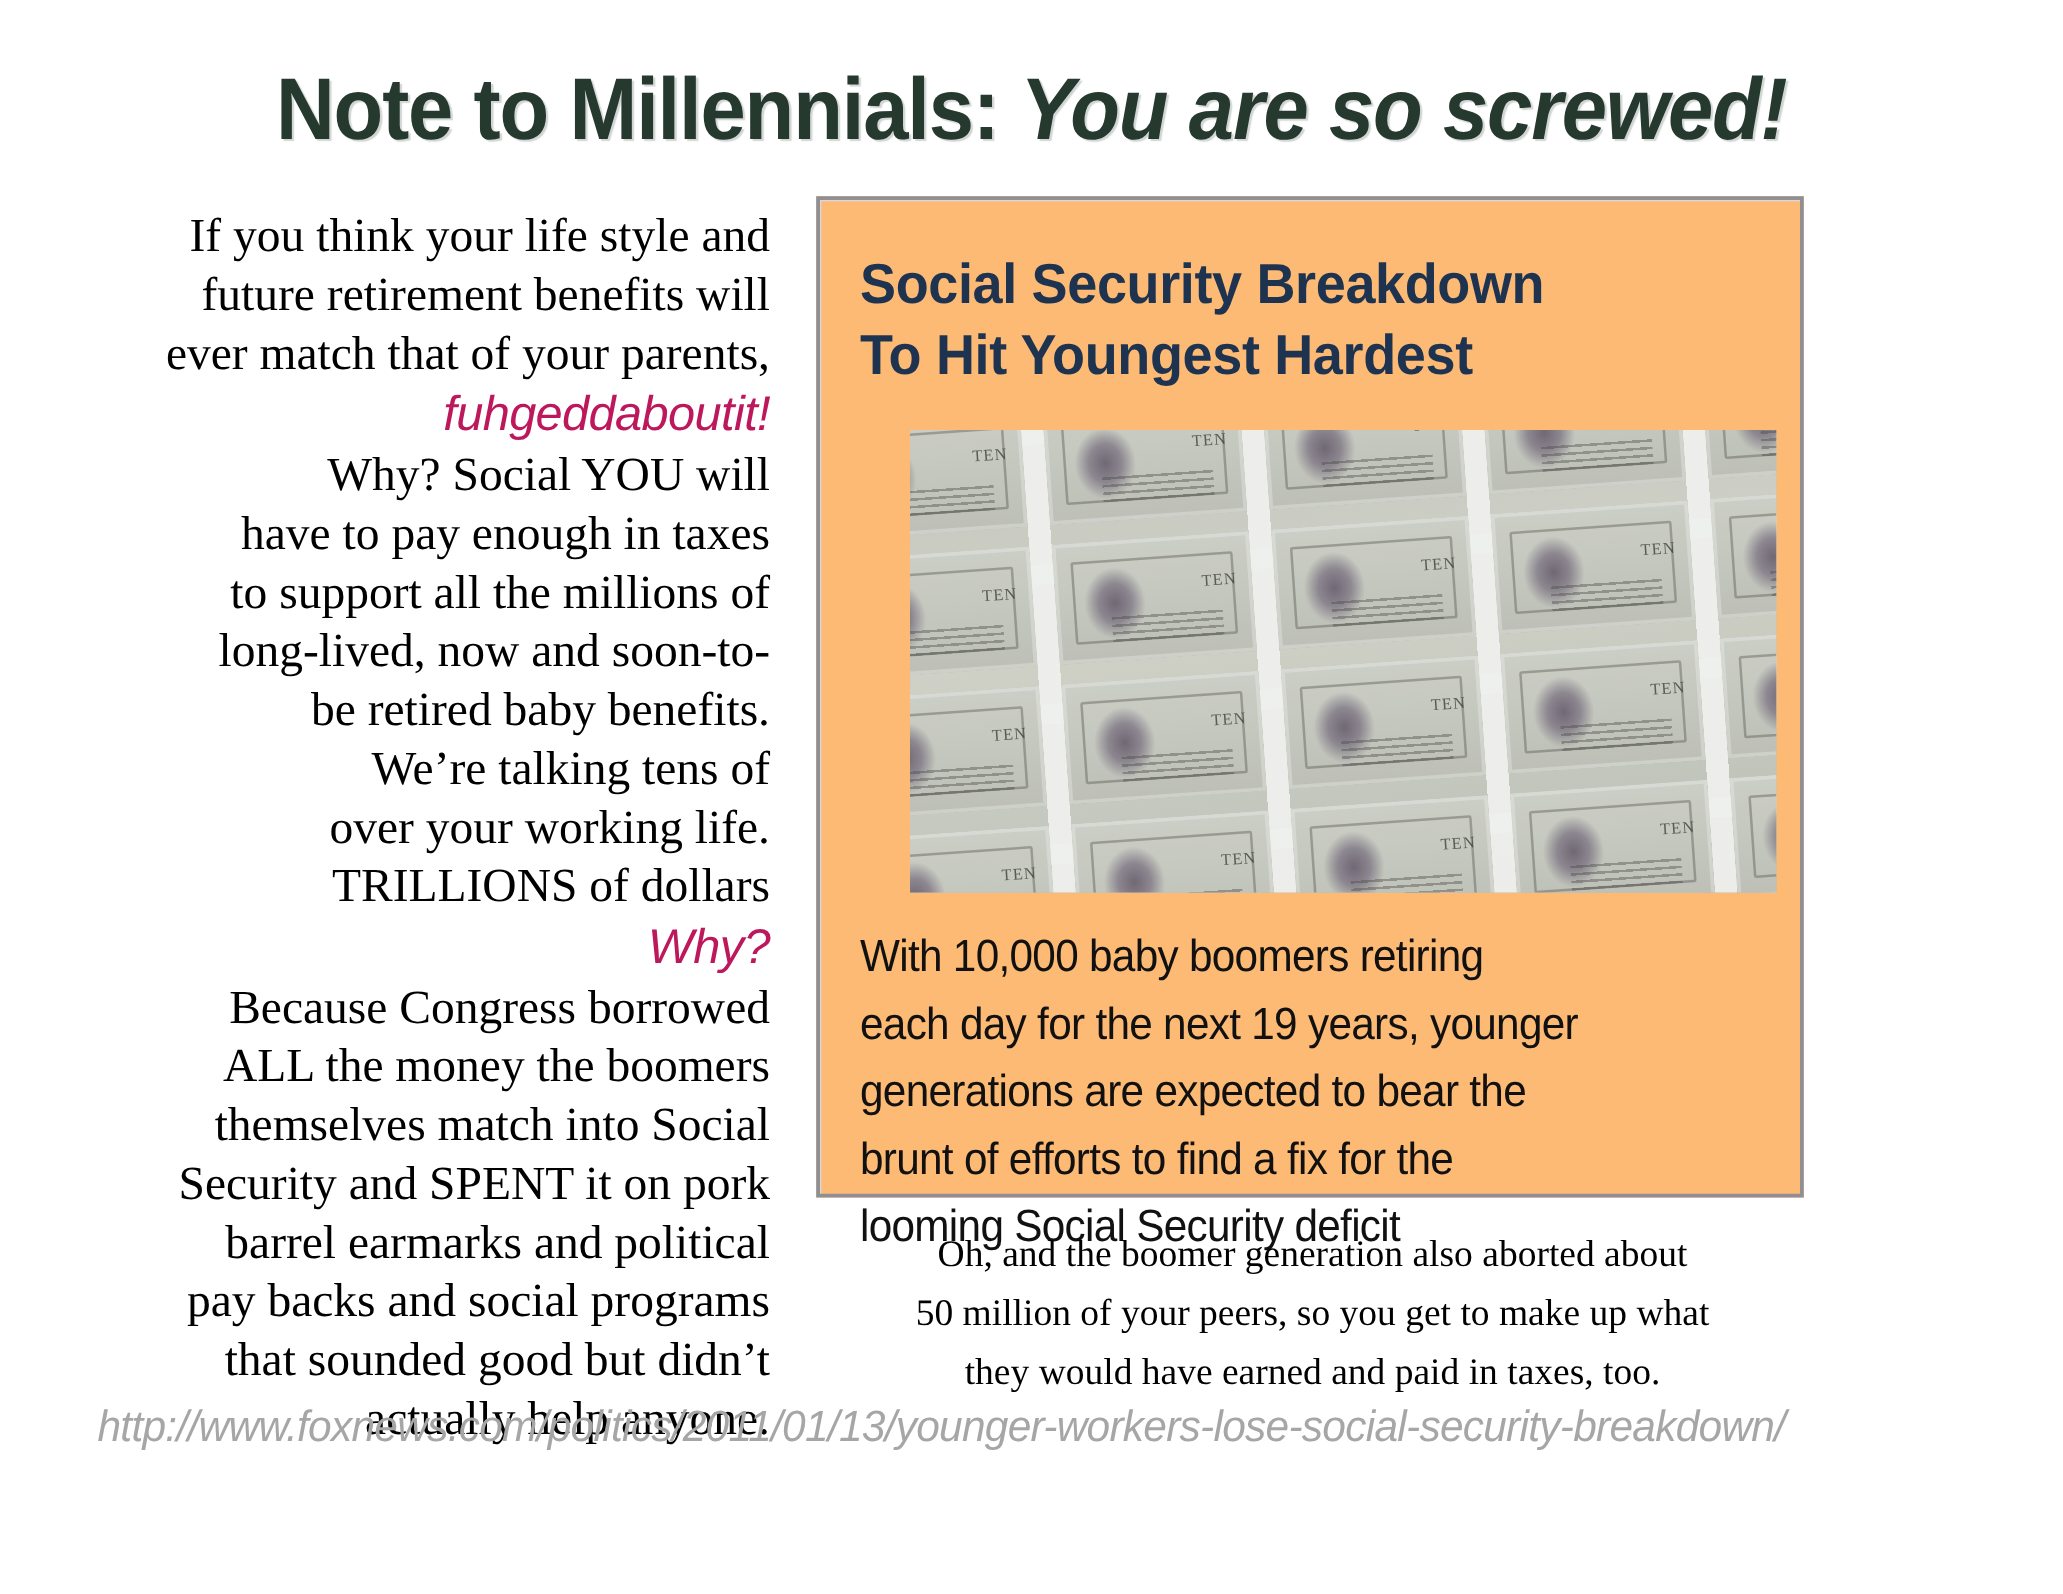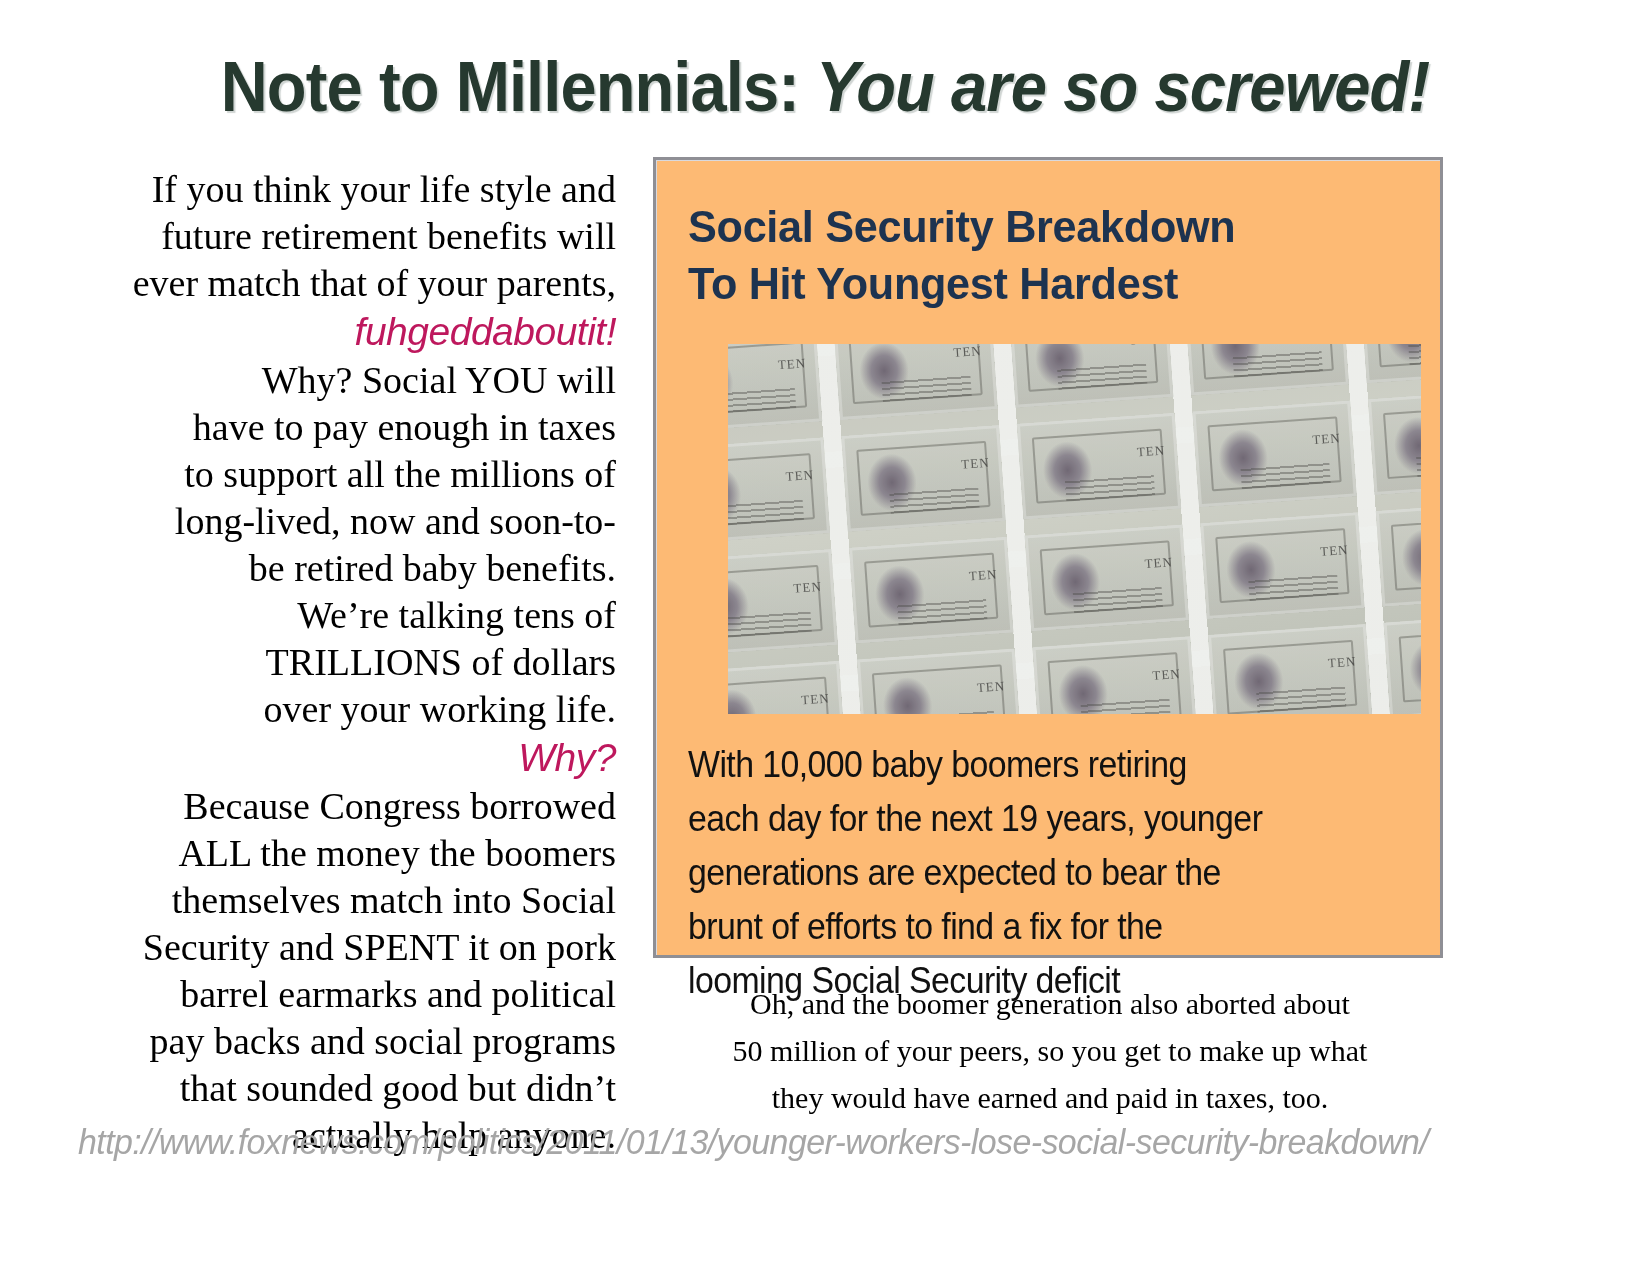--- a/index.html
+++ b/index.html
@@ -217,22 +217,22 @@
   <p>If you think  your life style and</p>
   <p>future retirement benefits will</p>
   <p>ever match that of your parents,</p>
   <p class="accent-line">fuhgeddaboutit!</p>
   <p>Why? Social YOU will</p>
   <p>have to pay enough in taxes</p>
   <p>to support all the millions of</p>
   <p>long-lived, now and soon-to-</p>
   <p>be retired baby benefits.</p>
   <p>We’re talking tens of</p>
+  <p>over your working life.</p>
   <p>TRILLIONS of dollars</p>
-  <p>over your working life.</p>
   <p class="accent-line">Why?</p>
   <p>Because Congress borrowed</p>
   <p>ALL the money the boomers</p>
   <p>themselves match into Social</p>
   <p>Security and SPENT it on pork</p>
   <p>barrel earmarks and political</p>
   <p>pay backs and social programs</p>
   <p>that sounded good but didn’t</p>
   <p>actually help anyone.</p>
 </div>

